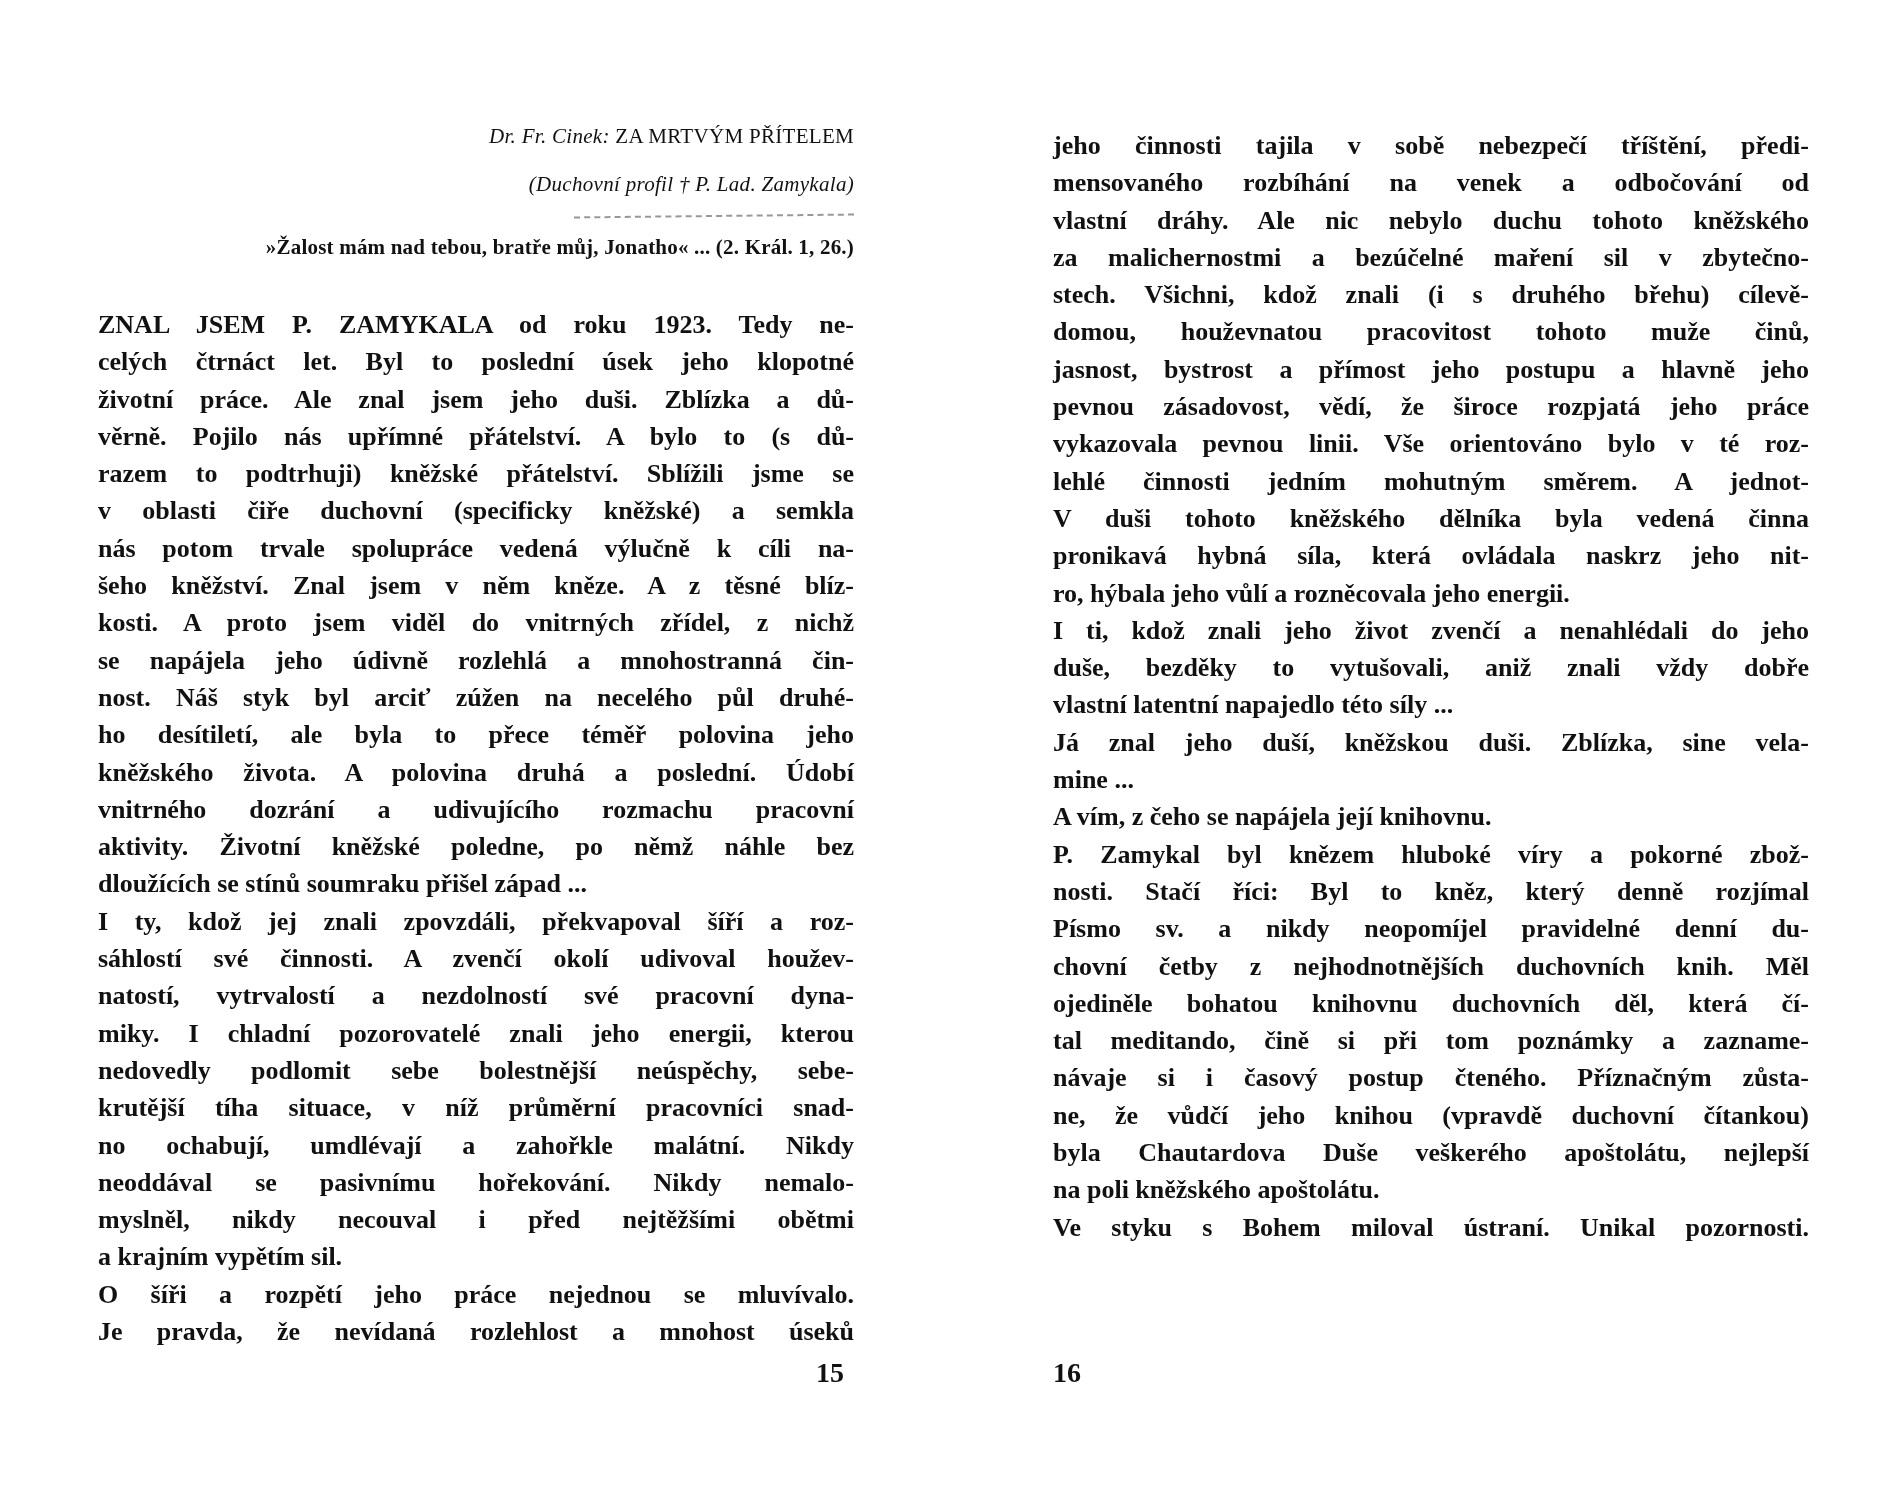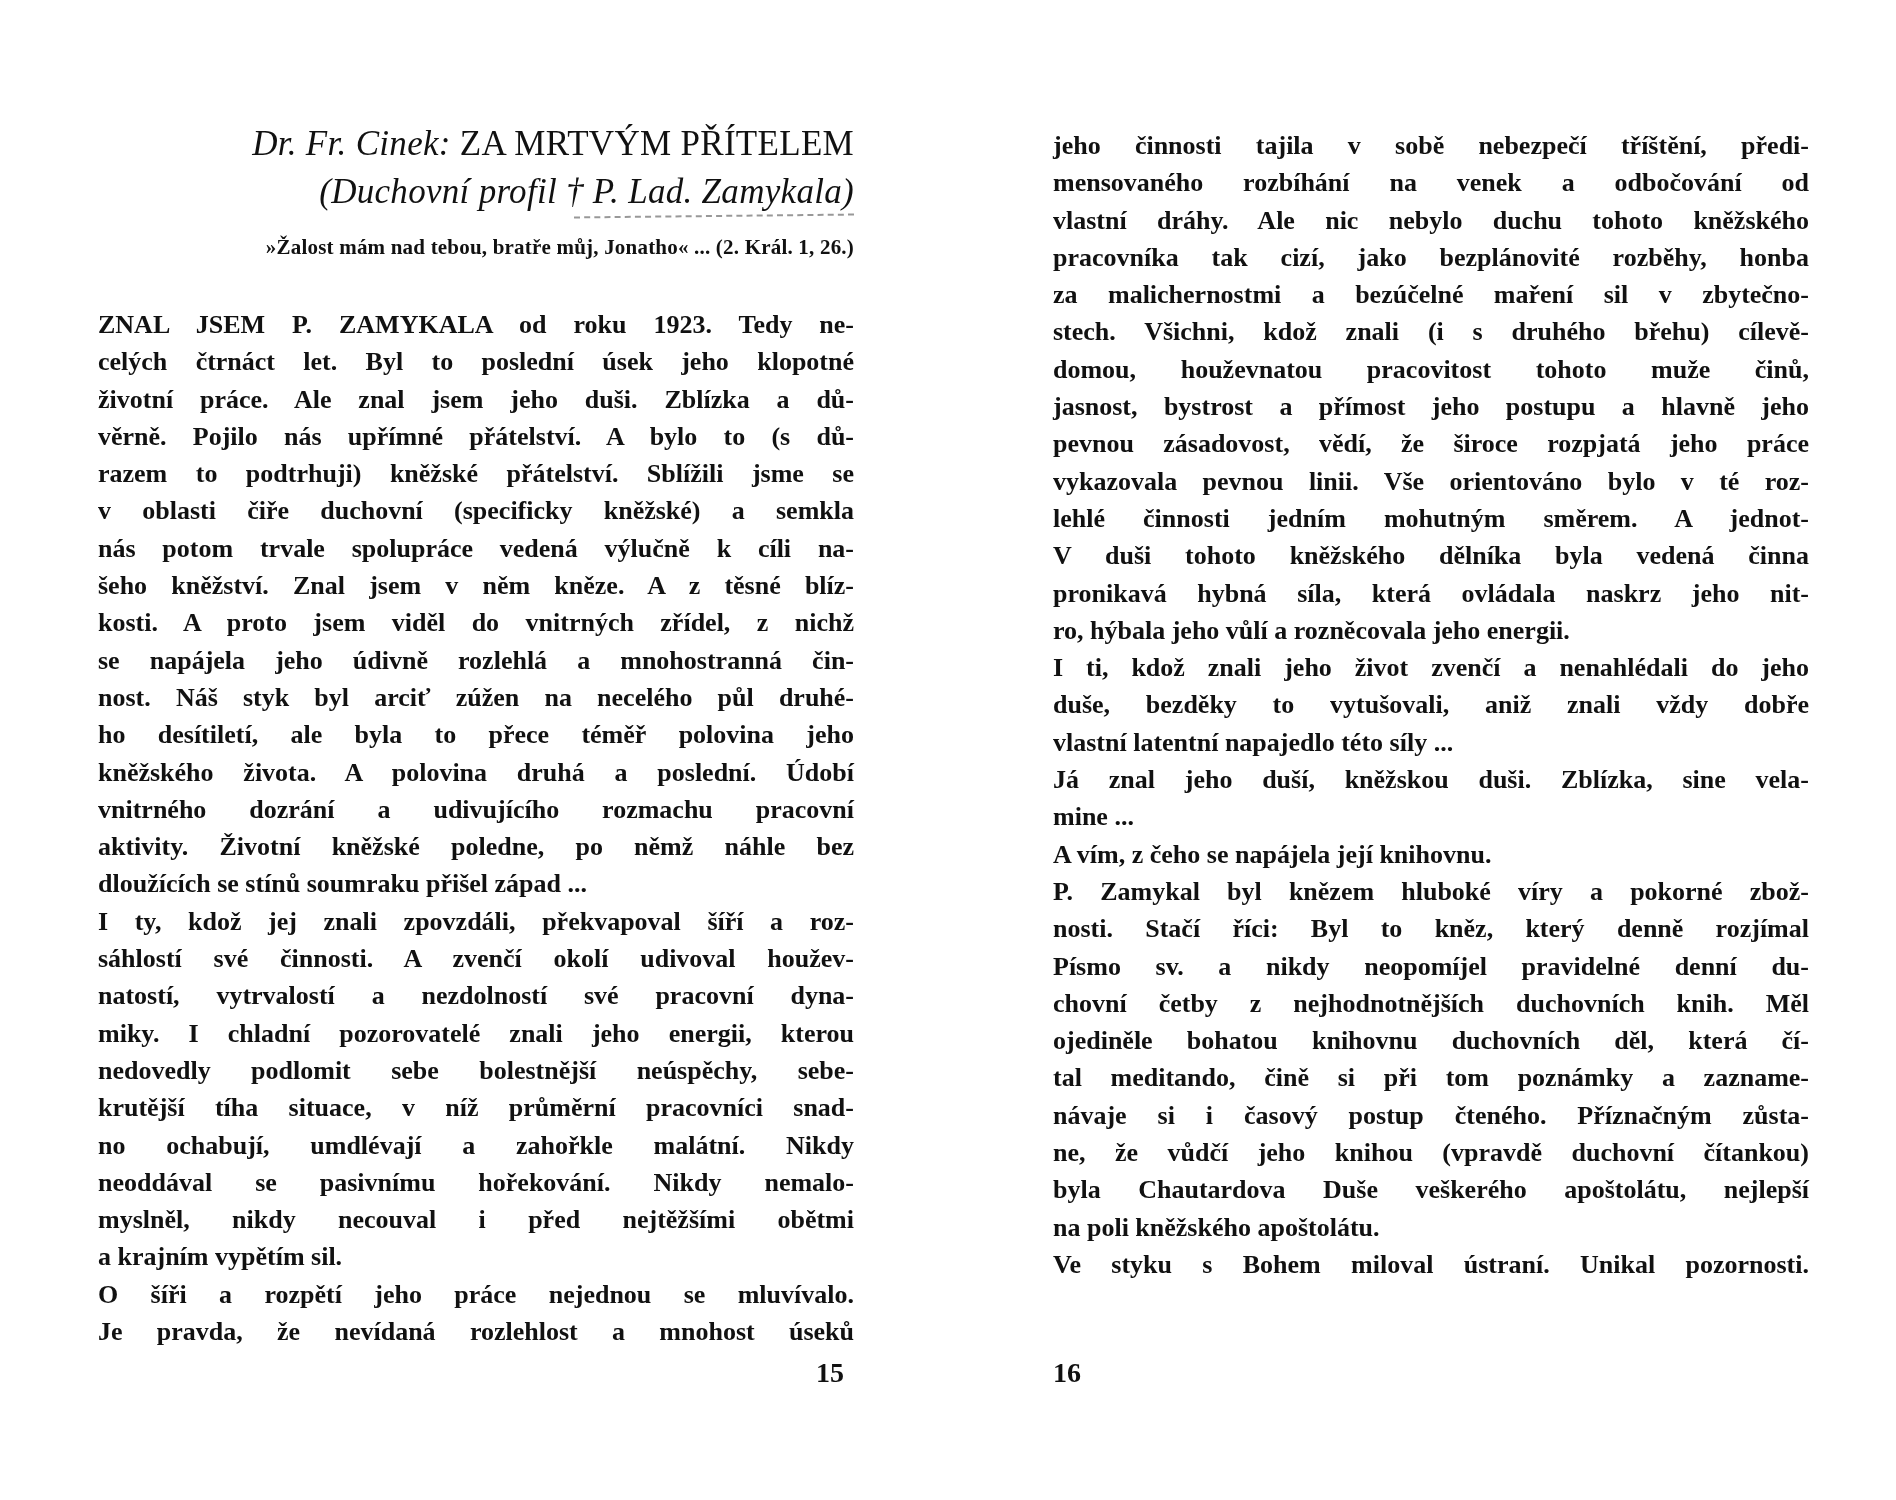--- a/index.html
+++ b/index.html
@@ -3,21 +3,21 @@
 <meta charset="utf-8">
 <style>
   html, body { margin: 0; padding: 0; background: #ffffff; }
   body { width: 1896px; height: 1500px; position: relative; overflow: hidden; color: #111; }
   .page { position: absolute; top: 0; width: 756px; }
   .page-left { left: 98px; }
   .page-right { left: 1053px; }
   .serif { font-family: "Liberation Serif", "DejaVu Serif", serif; }
   .heading {
     position: absolute; right: 0; text-align: right; white-space: nowrap;
-    font-size: 35px; letter-spacing: 0.3px;
+    font-size: 21px; letter-spacing: 0.3px;
   }
   .title { top: 124px; }
   .subtitle { top: 172px; text-align: center; }
   .title .author { font-style: italic; }
   .subtitle { font-style: italic; }
   .sub-underline {
     position: absolute; right: 0; top: 212px; width: 280px; height: 3px;
     border-bottom: 2px dashed #555; opacity: 0.6;
     transform: rotate(-0.6deg);
   }
@@ -84,21 +84,20 @@
       <span class="line">Je pravda, že nevídaná rozlehlost a mnohost úseků</span>
     </div>
   <div class="page-number">15</div>
 </div>
 
 <div class="page page-right serif">
   <div class="body-text" id="right-body">
       <span class="line">jeho činnosti tajila v sobě nebezpečí tříštění, předi-</span>
       <span class="line">mensovaného rozbíhání na venek a odbočování od</span>
       <span class="line">vlastní dráhy. Ale nic nebylo duchu tohoto kněžského</span>
-      <span class="line">pracovníka tak cizí, jako bezplánovité rozběhy, honba</span>
       <span class="line">za malichernostmi a bezúčelné maření sil v zbytečno-</span>
       <span class="line">stech. Všichni, kdož znali (i s druhého břehu) cílevě-</span>
       <span class="line">domou, houževnatou pracovitost tohoto muže činů,</span>
       <span class="line">jasnost, bystrost a přímost jeho postupu a hlavně jeho</span>
       <span class="line">pevnou zásadovost, vědí, že široce rozpjatá jeho práce</span>
       <span class="line">vykazovala pevnou linii. Vše orientováno bylo v té roz-</span>
       <span class="line">lehlé činnosti jedním mohutným směrem. A jednot-</span>
       <span class="line">V duši tohoto kněžského dělníka byla vedená činna</span>
       <span class="line">pronikavá hybná síla, která ovládala naskrz jeho nit-</span>
       <span class="line last">ro, hýbala jeho vůlí a rozněcovala jeho energii.</span>

